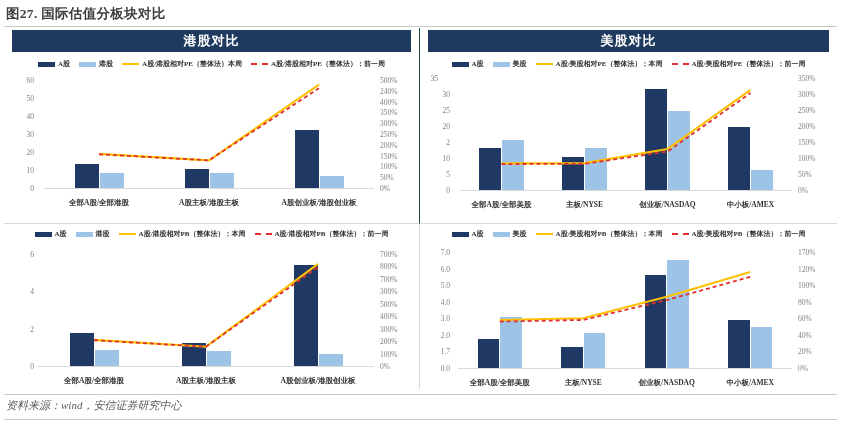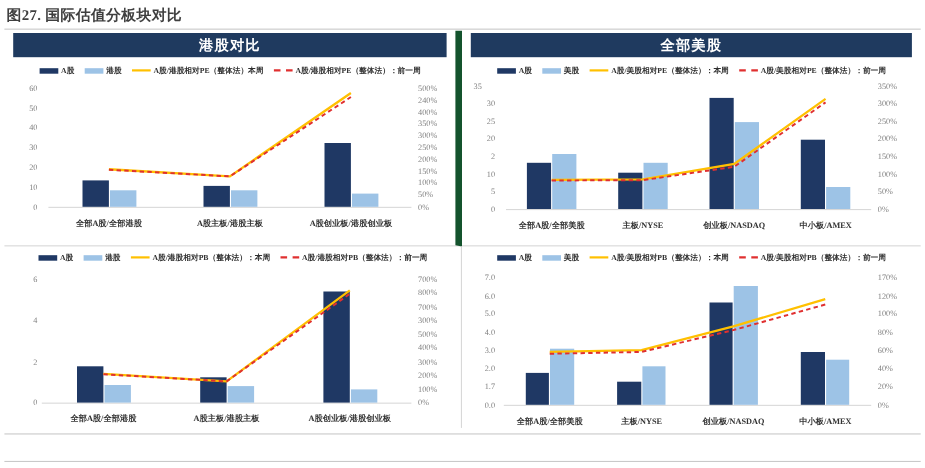--- a/index.html
+++ b/index.html
@@ -20,21 +20,21 @@
   .title-rule{
     position:absolute;left:4px;top:26px;width:833px;height:1px;background:#c9c9c9;
   }
 
   
   .grid{
     position:absolute;left:4px;top:28px;width:833px;height:361px;
     display:grid;grid-template-columns:416px 417px;grid-template-rows:196px 165px;
   }
   .panel{position:relative;box-sizing:border-box;overflow:hidden;}
-  .panel.tl{border-right:6px solid #14532d;border-bottom:1px solid #d8d8d8;}
+  .panel.tl{border-right:1px solid #14532d;border-bottom:1px solid #d8d8d8;}
   .panel.tr{border-bottom:1px solid #d8d8d8;}
   .panel.bl{border-right:1px solid #d8d8d8;}
   .panel.br{}
 
   .panel-head{
     height:22px;background:#1f3a5f;color:#fff;
     display:flex;align-items:center;justify-content:center;
     font-weight:bold;font-size:13px;letter-spacing:1px;
     margin:2px 8px 0 8px;
   }
@@ -154,21 +154,21 @@
             <polyline points="55,73.872 165,80.352 275,4.536000000000001" fill="none" stroke="#ffc000" stroke-width="2.1"></polyline>
             <polyline points="55,74.304 165,80.352 275,8.207999999999998" fill="none" stroke="#e03030" stroke-width="1.8" stroke-dasharray="4,3"></polyline>
           </svg>
           <div class="cat" style="left: 40px; width: 110px; top: 118px;">全部A股/全部港股</div>
           <div class="cat" style="left: 150px; width: 110px; top: 118px;">A股主板/港股主板</div>
           <div class="cat" style="left: 260px; width: 110px; top: 118px;">A股创业板/港股创业板</div>
         </div>
     </div>
 
     <div class="panel tr">
-      <div class="panel-head">全部美股</div>
+      <div class="panel-head">美股对比</div>
       <div class="legend">
         <span class="lg">
             <i class="sw navy"></i>
             <span>A股</span>
           </span>
         <span class="lg">
             <i class="sw blue"></i>
             <span>美股</span>
           </span>
         <span class="lg">
@@ -338,15 +338,16 @@
           <div class="cat" style="left: 38px; width: 83.5px; top: 126px;">全部A股/全部美股</div>
           <div class="cat" style="left: 121.5px; width: 83.5px; top: 126px;">主板/NYSE</div>
           <div class="cat" style="left: 205px; width: 83.5px; top: 126px;">创业板/NASDAQ</div>
           <div class="cat" style="left: 288.5px; width: 83.5px; top: 126px;">中小板/AMEX</div>
         </div>
     </div>
 
   </div>
 
   <div class="src-rule"></div>
+  <div class="src">资料来源：wind，安信证券研究中心</div>
   <div class="bot-rule"></div>
 
 </div>
 
 </body></html>

